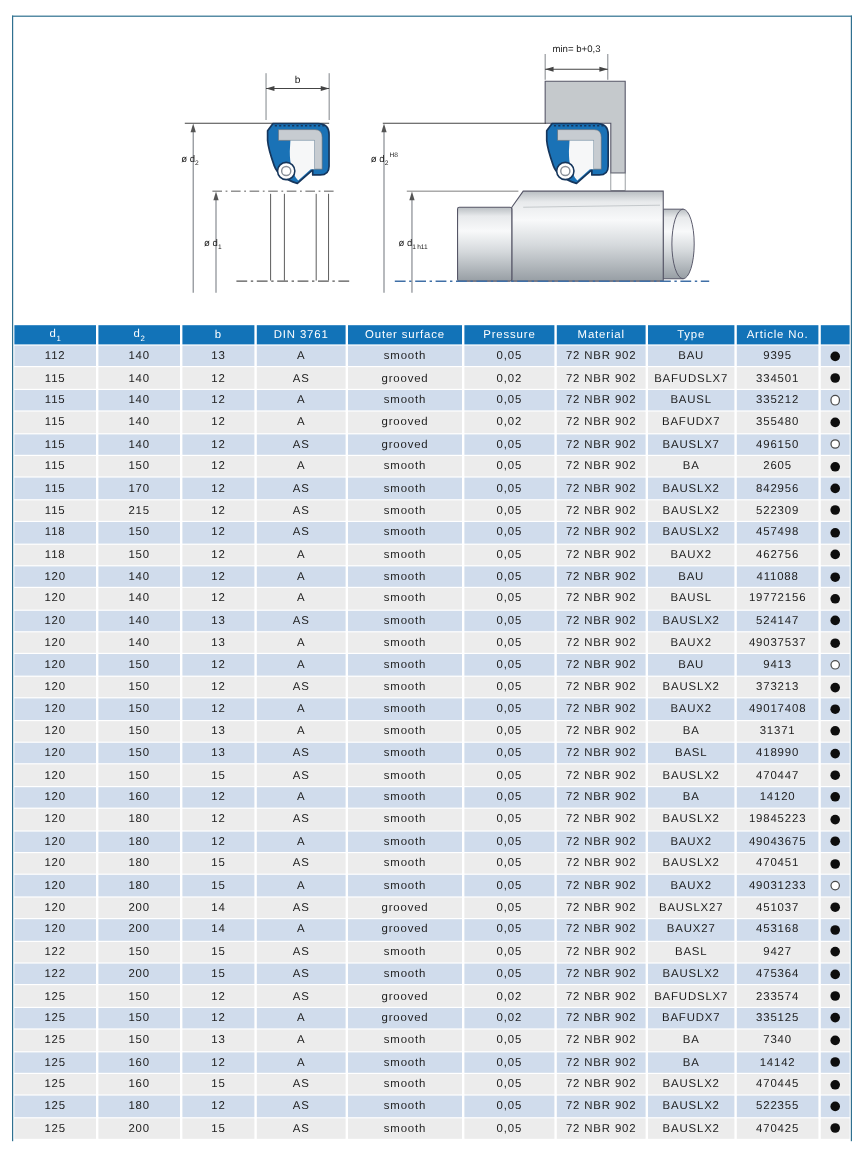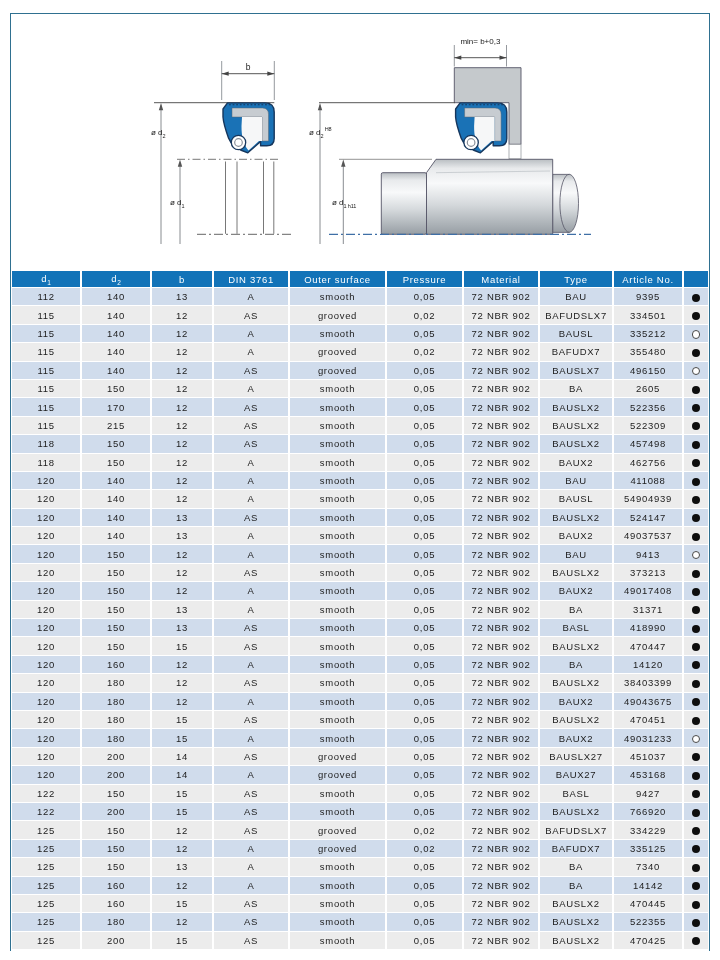--- a/index.html
+++ b/index.html
@@ -220,21 +220,21 @@
   </tr>
         <tr class="alt-a">
     <td><span>115</span></td>
     <td><span>170</span></td>
     <td><span>12</span></td>
     <td><span>AS</span></td>
     <td><span>smooth</span></td>
     <td><span>0,05</span></td>
     <td><span>72 NBR 902</span></td>
     <td><span>BAUSLX2</span></td>
-    <td><span>522356</span></td>
+    <td><span>842956</span></td>
     <td><span class="dot filled"></span></td>
   </tr>
         <tr class="alt-b">
     <td><span>115</span></td>
     <td><span>215</span></td>
     <td><span>12</span></td>
     <td><span>AS</span></td>
     <td><span>smooth</span></td>
     <td><span>0,05</span></td>
     <td><span>72 NBR 902</span></td>
@@ -280,21 +280,21 @@
   </tr>
         <tr class="alt-b">
     <td><span>120</span></td>
     <td><span>140</span></td>
     <td><span>12</span></td>
     <td><span>A</span></td>
     <td><span>smooth</span></td>
     <td><span>0,05</span></td>
     <td><span>72 NBR 902</span></td>
     <td><span>BAUSL</span></td>
-    <td><span>54904939</span></td>
+    <td><span>19772156</span></td>
     <td><span class="dot filled"></span></td>
   </tr>
         <tr class="alt-a">
     <td><span>120</span></td>
     <td><span>140</span></td>
     <td><span>13</span></td>
     <td><span>AS</span></td>
     <td><span>smooth</span></td>
     <td><span>0,05</span></td>
     <td><span>72 NBR 902</span></td>
@@ -400,21 +400,21 @@
   </tr>
         <tr class="alt-b">
     <td><span>120</span></td>
     <td><span>180</span></td>
     <td><span>12</span></td>
     <td><span>AS</span></td>
     <td><span>smooth</span></td>
     <td><span>0,05</span></td>
     <td><span>72 NBR 902</span></td>
     <td><span>BAUSLX2</span></td>
-    <td><span>38403399</span></td>
+    <td><span>19845223</span></td>
     <td><span class="dot filled"></span></td>
   </tr>
         <tr class="alt-a">
     <td><span>120</span></td>
     <td><span>180</span></td>
     <td><span>12</span></td>
     <td><span>A</span></td>
     <td><span>smooth</span></td>
     <td><span>0,05</span></td>
     <td><span>72 NBR 902</span></td>
@@ -484,33 +484,33 @@
   </tr>
         <tr class="alt-a">
     <td><span>122</span></td>
     <td><span>200</span></td>
     <td><span>15</span></td>
     <td><span>AS</span></td>
     <td><span>smooth</span></td>
     <td><span>0,05</span></td>
     <td><span>72 NBR 902</span></td>
     <td><span>BAUSLX2</span></td>
-    <td><span>766920</span></td>
+    <td><span>475364</span></td>
     <td><span class="dot filled"></span></td>
   </tr>
         <tr class="alt-b">
     <td><span>125</span></td>
     <td><span>150</span></td>
     <td><span>12</span></td>
     <td><span>AS</span></td>
     <td><span>grooved</span></td>
     <td><span>0,02</span></td>
     <td><span>72 NBR 902</span></td>
     <td><span>BAFUDSLX7</span></td>
-    <td><span>334229</span></td>
+    <td><span>233574</span></td>
     <td><span class="dot filled"></span></td>
   </tr>
         <tr class="alt-a">
     <td><span>125</span></td>
     <td><span>150</span></td>
     <td><span>12</span></td>
     <td><span>A</span></td>
     <td><span>grooved</span></td>
     <td><span>0,02</span></td>
     <td><span>72 NBR 902</span></td>

